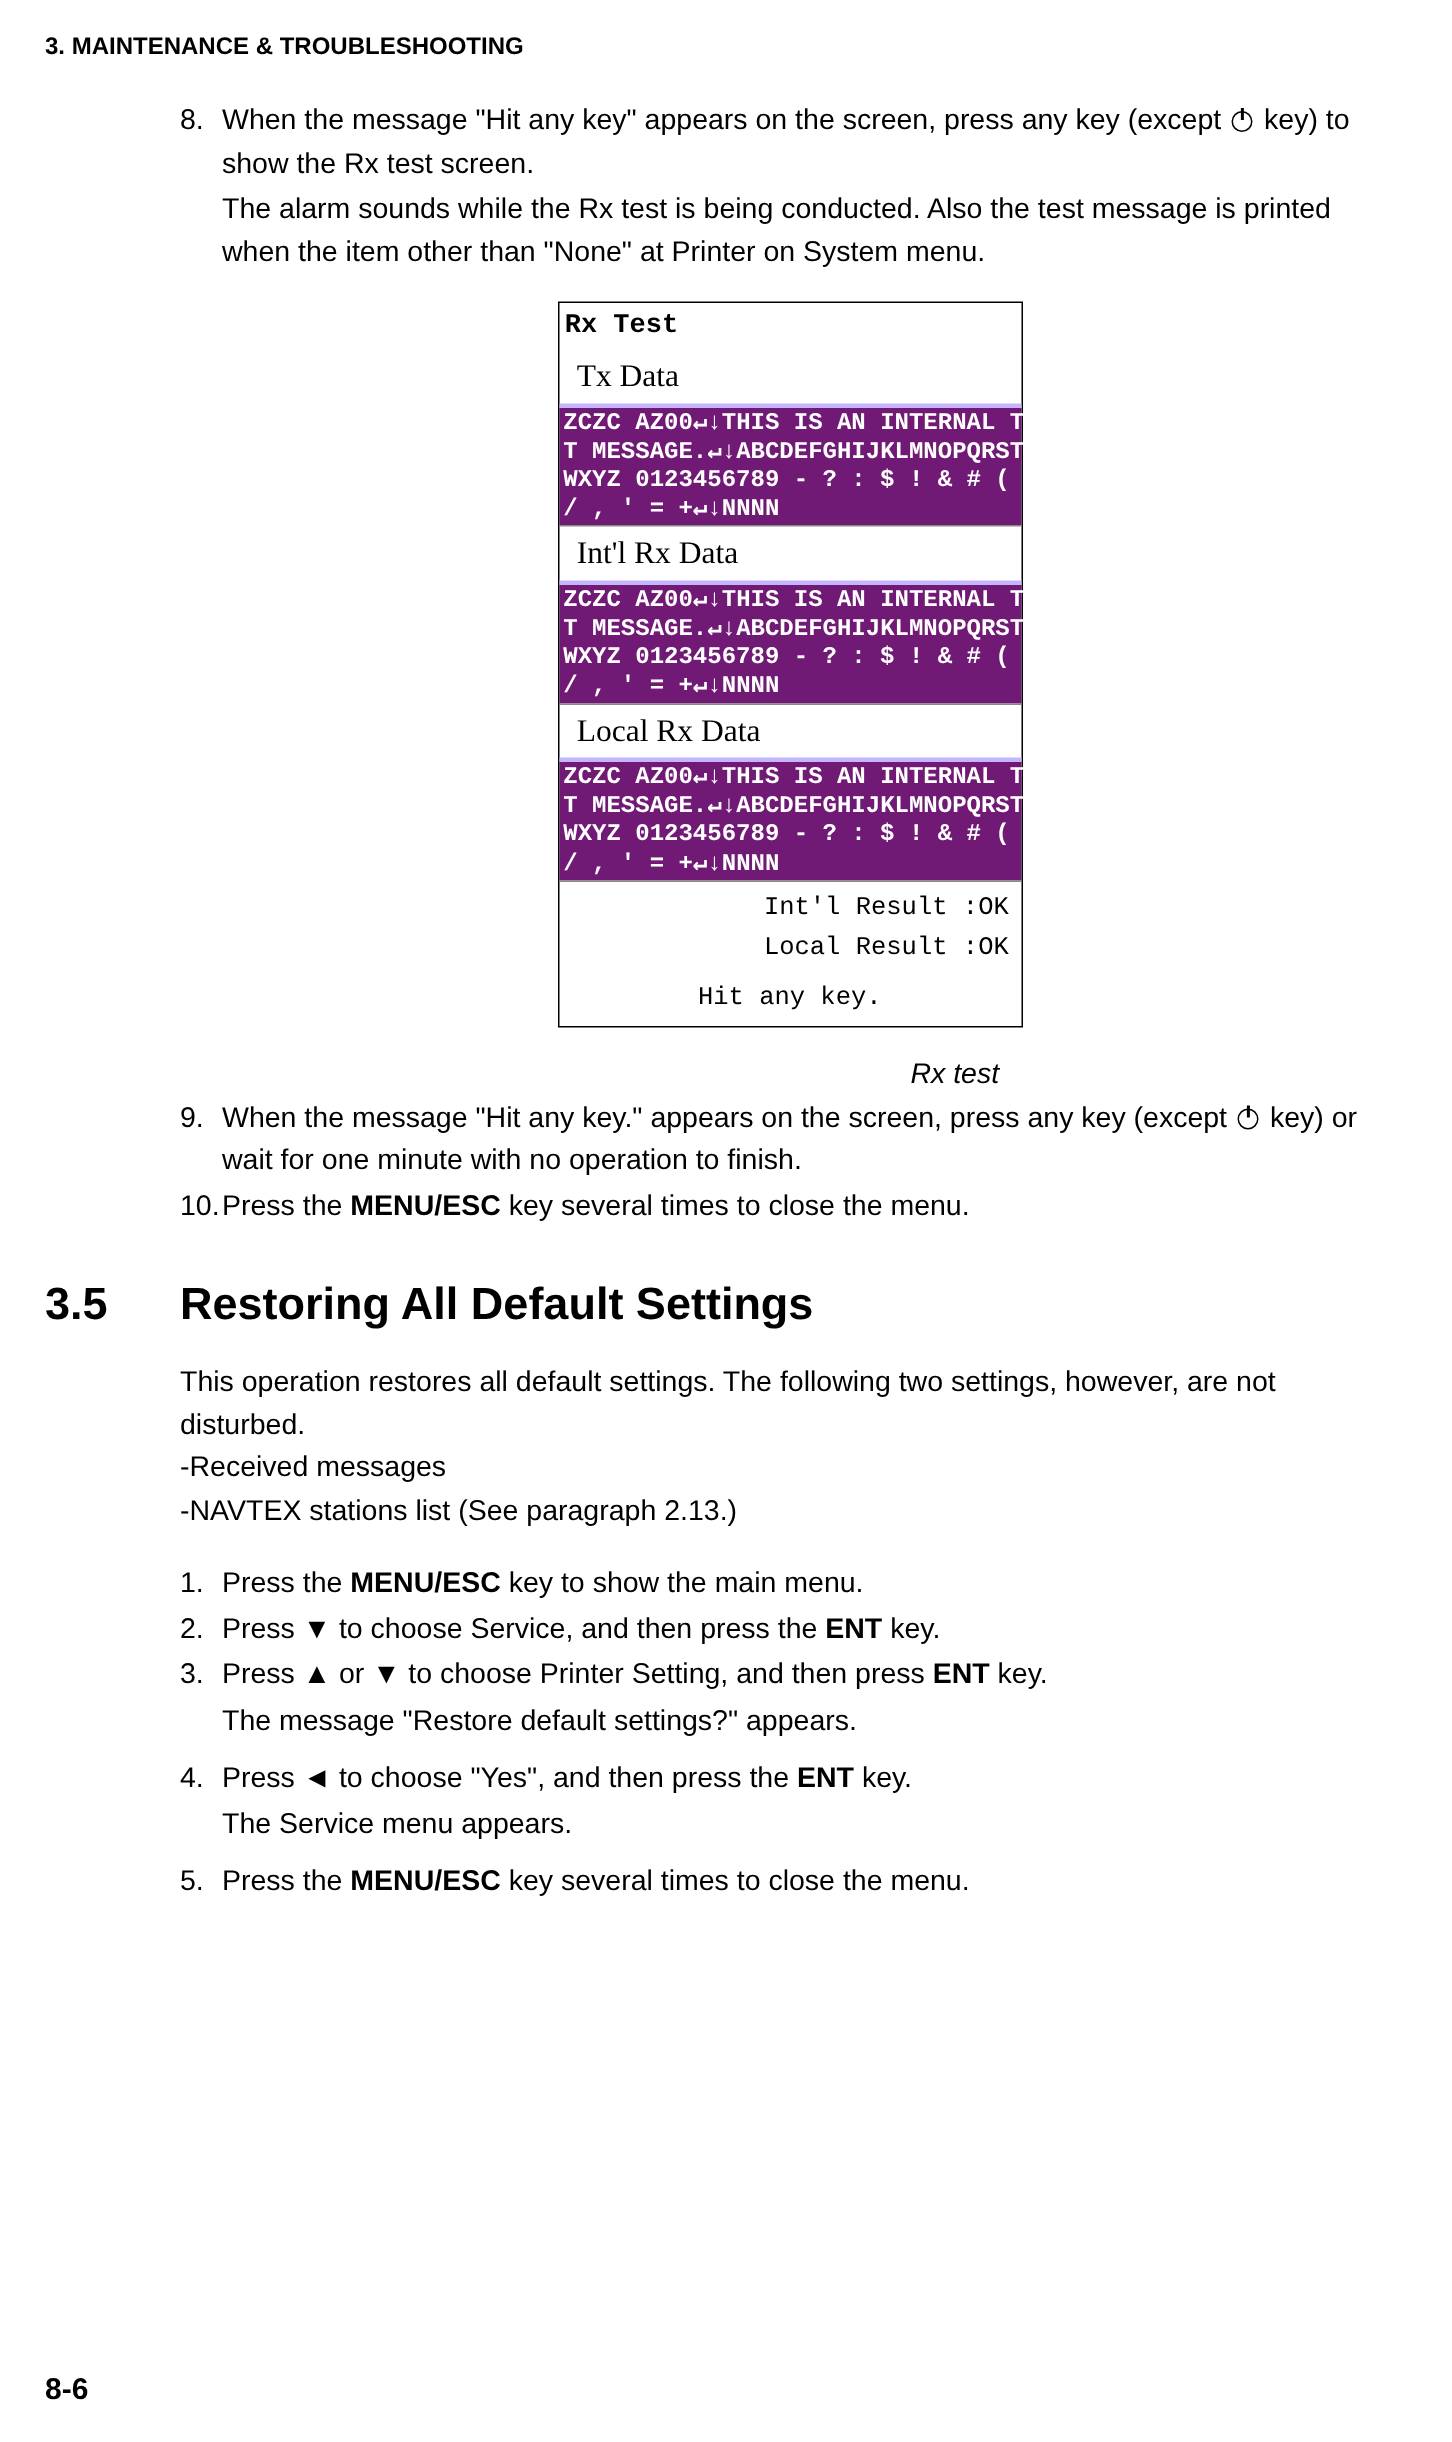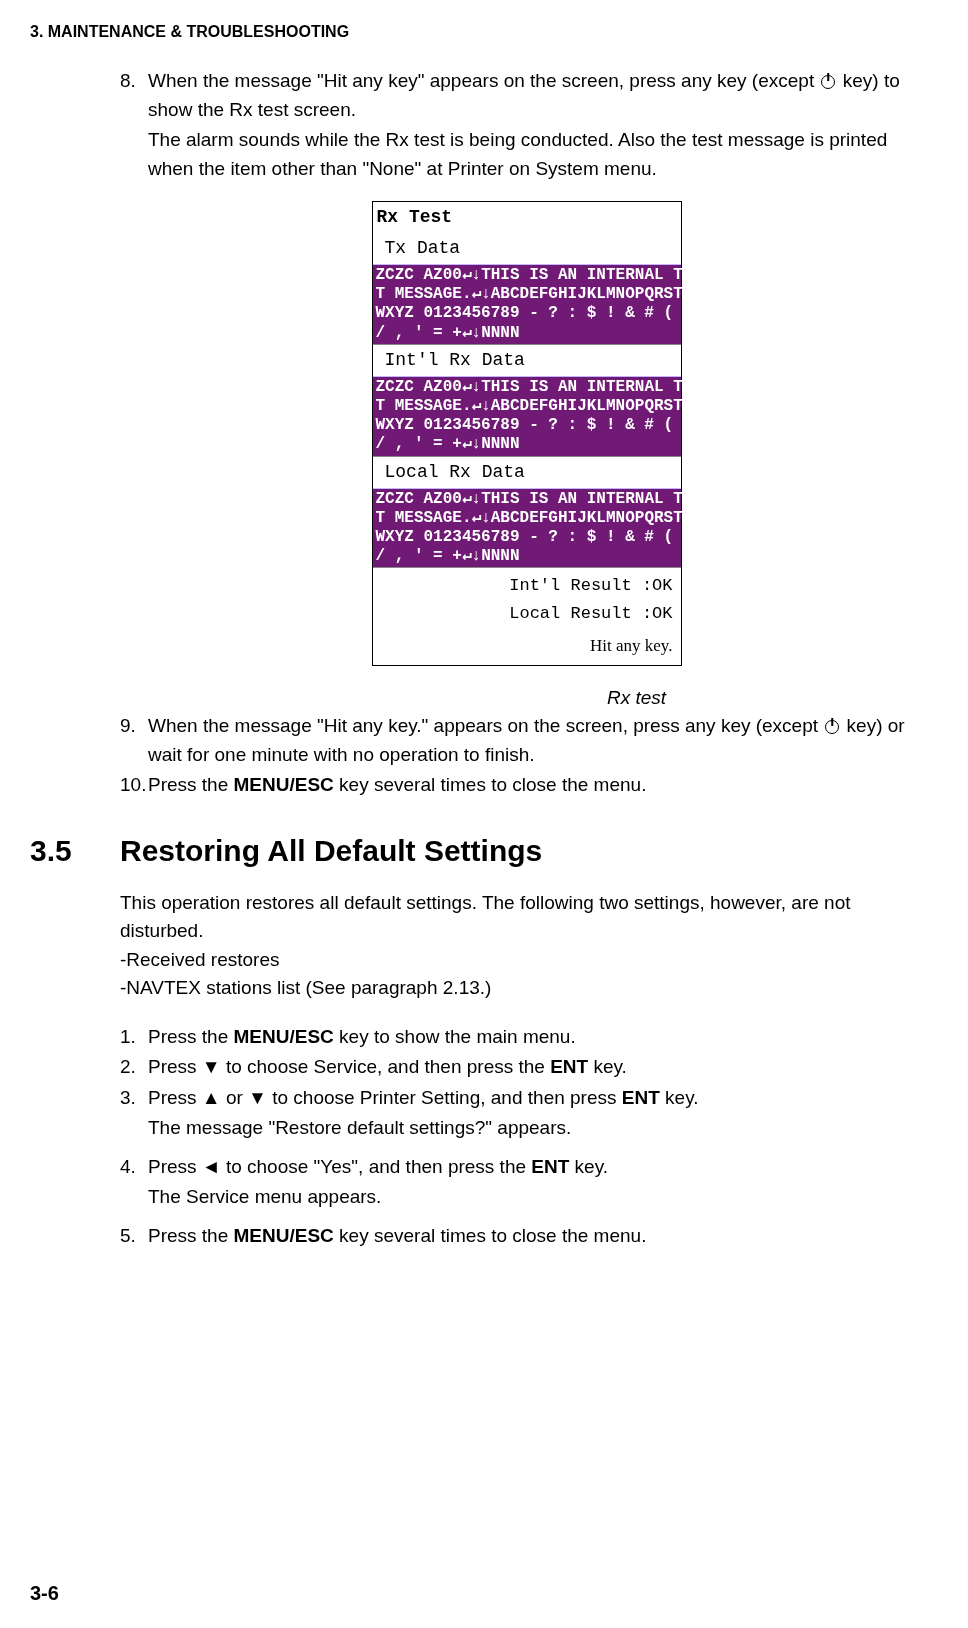--- a/index.html
+++ b/index.html
@@ -73,24 +73,24 @@
       text-align: left;
       font-family: "Courier New", monospace;
     }
     .box-title {
       font-size: 18px;
       font-weight: bold;
       padding: 2px 4px;
       font-family: "Courier New", monospace;
     }
     .box-sub {
-      font-size: 18px;
+      font-size: 21px;
       padding: 2px 12px;
-      border-bottom: 1px solid #c4b5fd;
-      font-family: Liberation Mono, monospace;
+      border-bottom: 3px solid #c4b5fd;
+      font-family: Liberation Serif, serif;
     }
     .data-section {
       background: #701a75;
       color: #fff;
       font-size: 16px;
       font-weight: bold;
       padding: 1px 3px;
       line-height: 1.2;
       font-family: "Courier New", monospace;
       white-space: pre;
@@ -98,24 +98,24 @@
     .result-section {
       padding: 4px 8px;
       font-size: 17px;
       font-family: "Courier New", monospace;
     }
     .result-line {
       padding: 1px 0;
       text-align: right;
     }
     .hit-key {
-      text-align: right;
+      text-align: center;
       padding: 6px 0 2px 0;
       font-size: 17px;
-      font-family: Liberation Serif, serif;
+      font-family: Liberation Mono, monospace;
     }
     .caption {
       text-align: center;
       font-style: italic;
       margin-top: 6px;
       margin-left: 220px;
     }
     .section-heading {
       display: flex;
       font-size: 30px;
@@ -196,21 +196,21 @@
       <span>Press the </span><span class="bold">MENU/ESC</span><span> key several times to close the menu.</span>
     </div>
   </div>
 
   <div class="section-heading">
     <div class="section-num">3.5</div>
     <div>Restoring All Default Settings</div>
   </div>
 
   <div>This operation restores all default settings. The following two settings, however, are not disturbed.</div>
-  <div>-Received restores</div>
+  <div>-Received messages</div>
   <div style="margin-bottom:20px;">-NAVTEX stations list (See paragraph 2.13.)</div>
 
   <div class="step">
     <div class="step-num">1.</div>
     <div class="step-text">
       <span>Press the </span><span class="bold">MENU/ESC</span><span> key to show the main menu.</span>
     </div>
   </div>
 
   <div class="step">
@@ -238,13 +238,13 @@
 
   <div class="step">
     <div class="step-num">5.</div>
     <div class="step-text">
       <span>Press the </span><span class="bold">MENU/ESC</span><span> key several times to close the menu.</span>
     </div>
   </div>
 
 </div>
 
-<div class="page-num">3-6</div>
+<div class="page-num">8-6</div>
 
 </body></html>

